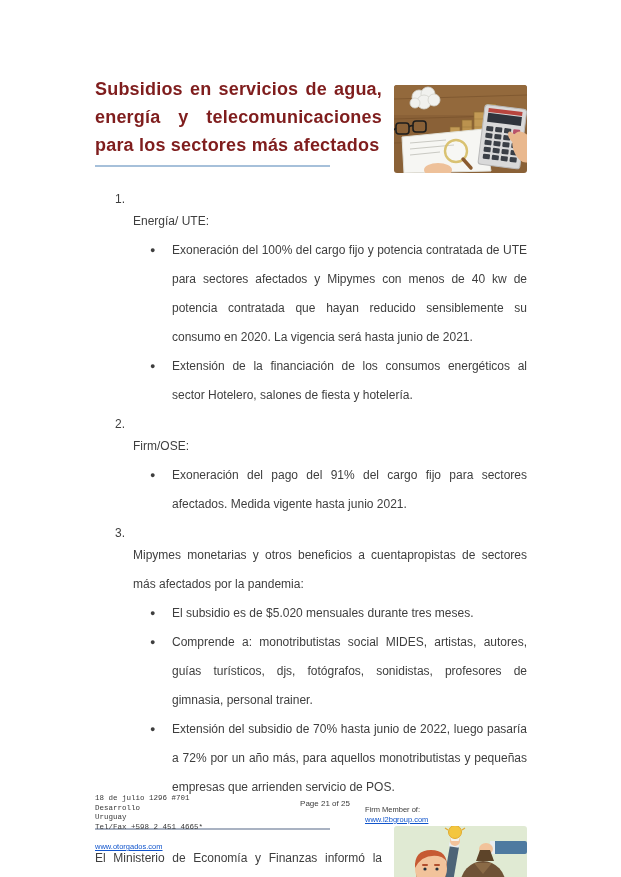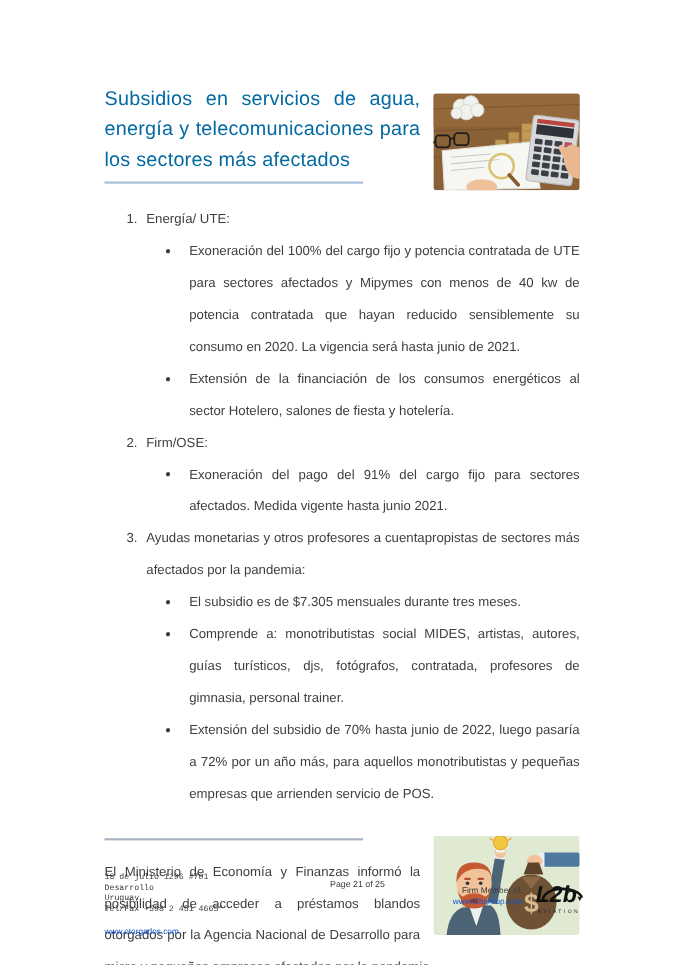--- a/index.html
+++ b/index.html
@@ -5,51 +5,51 @@
   html,body{margin:0;padding:0;}
   body{
     width:621px;height:877px;background:#ffffff;position:relative;
     font-family:"Liberation Sans","DejaVu Sans",sans-serif;color:#3e3e3e;
     overflow:hidden;
   }
   .content{position:absolute;left:95px;top:75px;width:432px;}
 
   
   .sec-heading{
-    margin:0;font-size:18px;font-weight:400;line-height:28px;color:#0369a1;
+    margin:0;font-size:18px;font-weight:700;line-height:28px;color:#7f1d1d;
     text-align:justify;letter-spacing:.2px;
   }
   .rule{height:0;border-top:2px solid #a6c0da;width:235px;margin:6px 0 0 0;}
   .rule2{border-top-color:#a9b2c2;}
 
   
   .float-img{float:right;width:133px;margin:10px 0 10px 12px;}
   .float-img svg{display:block;border-radius:3px;}
   .img2{margin-top:-2px;margin-bottom:6px;}
 
   
   .body-text{font-size:12px;line-height:29px;}
   .num-list{clear:both;margin-top:18px;}
   .num-item{display:flex;}
   .num{width:38px;padding-left:20px;box-sizing:border-box;flex:none;}
-  .label{flex:1;text-align:justify;}
+  .label{flex:1;text-align:justify;margin-top:22px;}
   .bullet-item{display:flex;margin-left:55px;}
   .dot{width:22px;flex:none;font-size:9px;line-height:29px;}
   .btext{flex:1;text-align:justify;}
 
   .s2{margin-top:26px;}
   .s2 .para{margin:14px 0 0 0;text-align:justify;}
 
   
   .footer{position:absolute;left:95px;top:794px;width:438px;height:70px;font-size:7.5px;line-height:9.7px;color:#3a3a3a;}
   .f-left{position:absolute;left:0;top:0;width:160px;font-family:Liberation Mono, monospace;}
   .f-site{position:absolute;left:0;top:48px;}
-  a.doc-link{color:#1155cc;cursor:pointer;}
+  a.doc-link{color:#1155cc;text-decoration:underline;cursor:pointer;}
   .f-center{position:absolute;left:160px;top:5px;width:140px;text-align:center;font-size:8px;}
-  .f-right{position:absolute;right:58px;top:11px;width:110px;text-align:right;}
+  .f-right{position:absolute;right:58px;top:11px;width:110px;}
   .f-logo{position:absolute;right:0;top:2px;width:48px;height:46px;}
 </style>
 </head>
 <body>
 
 <div class="content">
 
   <section>
     <div class="float-img">
       <svg width="133" height="88" viewBox="0 0 133 88" xmlns="http://www.w3.org/2000/svg">
@@ -165,29 +165,29 @@
         <span class="num">2.</span>
         <span class="label">Firm/OSE:</span>
       </div>
       <div class="bullet-item">
         <span class="dot">●</span>
         <span class="btext">Exoneración del pago del 91% del cargo fijo para sectores afectados. Medida vigente hasta junio 2021.</span>
       </div>
 
       <div class="num-item">
         <span class="num">3.</span>
-        <span class="label">Ayudas monetarias y otros profesores a cuentapropistas de sectores más afectados por la pandemia:</span>
-      </div>
-      <div class="bullet-item">
-        <span class="dot">●</span>
-        <span class="btext">El subsidio es de $7.305 mensuales durante tres meses.</span>
-      </div>
-      <div class="bullet-item">
-        <span class="dot">●</span>
-        <span class="btext">Comprende a: monotributistas social MIDES, artistas, autores, guías turísticos, djs, fotógrafos, contratada, profesores de gimnasia, personal trainer.</span>
+        <span class="label">Mipymes monetarias y otros beneficios a cuentapropistas de sectores más afectados por la pandemia:</span>
+      </div>
+      <div class="bullet-item">
+        <span class="dot">●</span>
+        <span class="btext">El subsidio es de $5.020 mensuales durante tres meses.</span>
+      </div>
+      <div class="bullet-item">
+        <span class="dot">●</span>
+        <span class="btext">Comprende a: monotributistas social MIDES, artistas, autores, guías turísticos, djs, fotógrafos, sonidistas, profesores de gimnasia, personal trainer.</span>
       </div>
       <div class="bullet-item">
         <span class="dot">●</span>
         <span class="btext">Extensión del subsidio de 70% hasta junio de 2022, luego pasaría a 72% por un año más, para aquellos monotributistas y pequeñas empresas que arrienden servicio de POS.</span>
       </div>
     </div>
   </section>
 
   <section class="s2">
     <div class="float-img img2">
@@ -242,21 +242,13 @@
     <div>Tel/Fax +598 2 451 4665*</div>
   </div>
   <div class="f-site">
     <a class="doc-link">www.otorgados.com</a>
   </div>
   <div class="f-center">Page 21 of 25</div>
   <div class="f-right">
     <div>Firm Member of:</div>
     <a class="doc-link">www.l2bgroup.com</a>
   </div>
-  <div class="f-logo">
-    <svg width="48" height="46" viewBox="0 0 48 46" xmlns="http://www.w3.org/2000/svg">
-      <text x="2" y="24" font-size="21" font-weight="bold" font-style="italic" fill="#111" font-family="Liberation Sans, sans-serif">L2b</text>
-      <path d="M9,23 A 17 9 0 1 1 44 20" fill="none" stroke="#111" stroke-width="2.4"></path>
-      <path d="M44 20 l-4 -1 l2 4 z" fill="#111"></path>
-      <text x="4" y="34" font-size="4.6" letter-spacing="2.2" fill="#222" font-family="Liberation Sans, sans-serif">AVIATION</text>
-    </svg>
-  </div>
 </div>
 
 </body></html>

